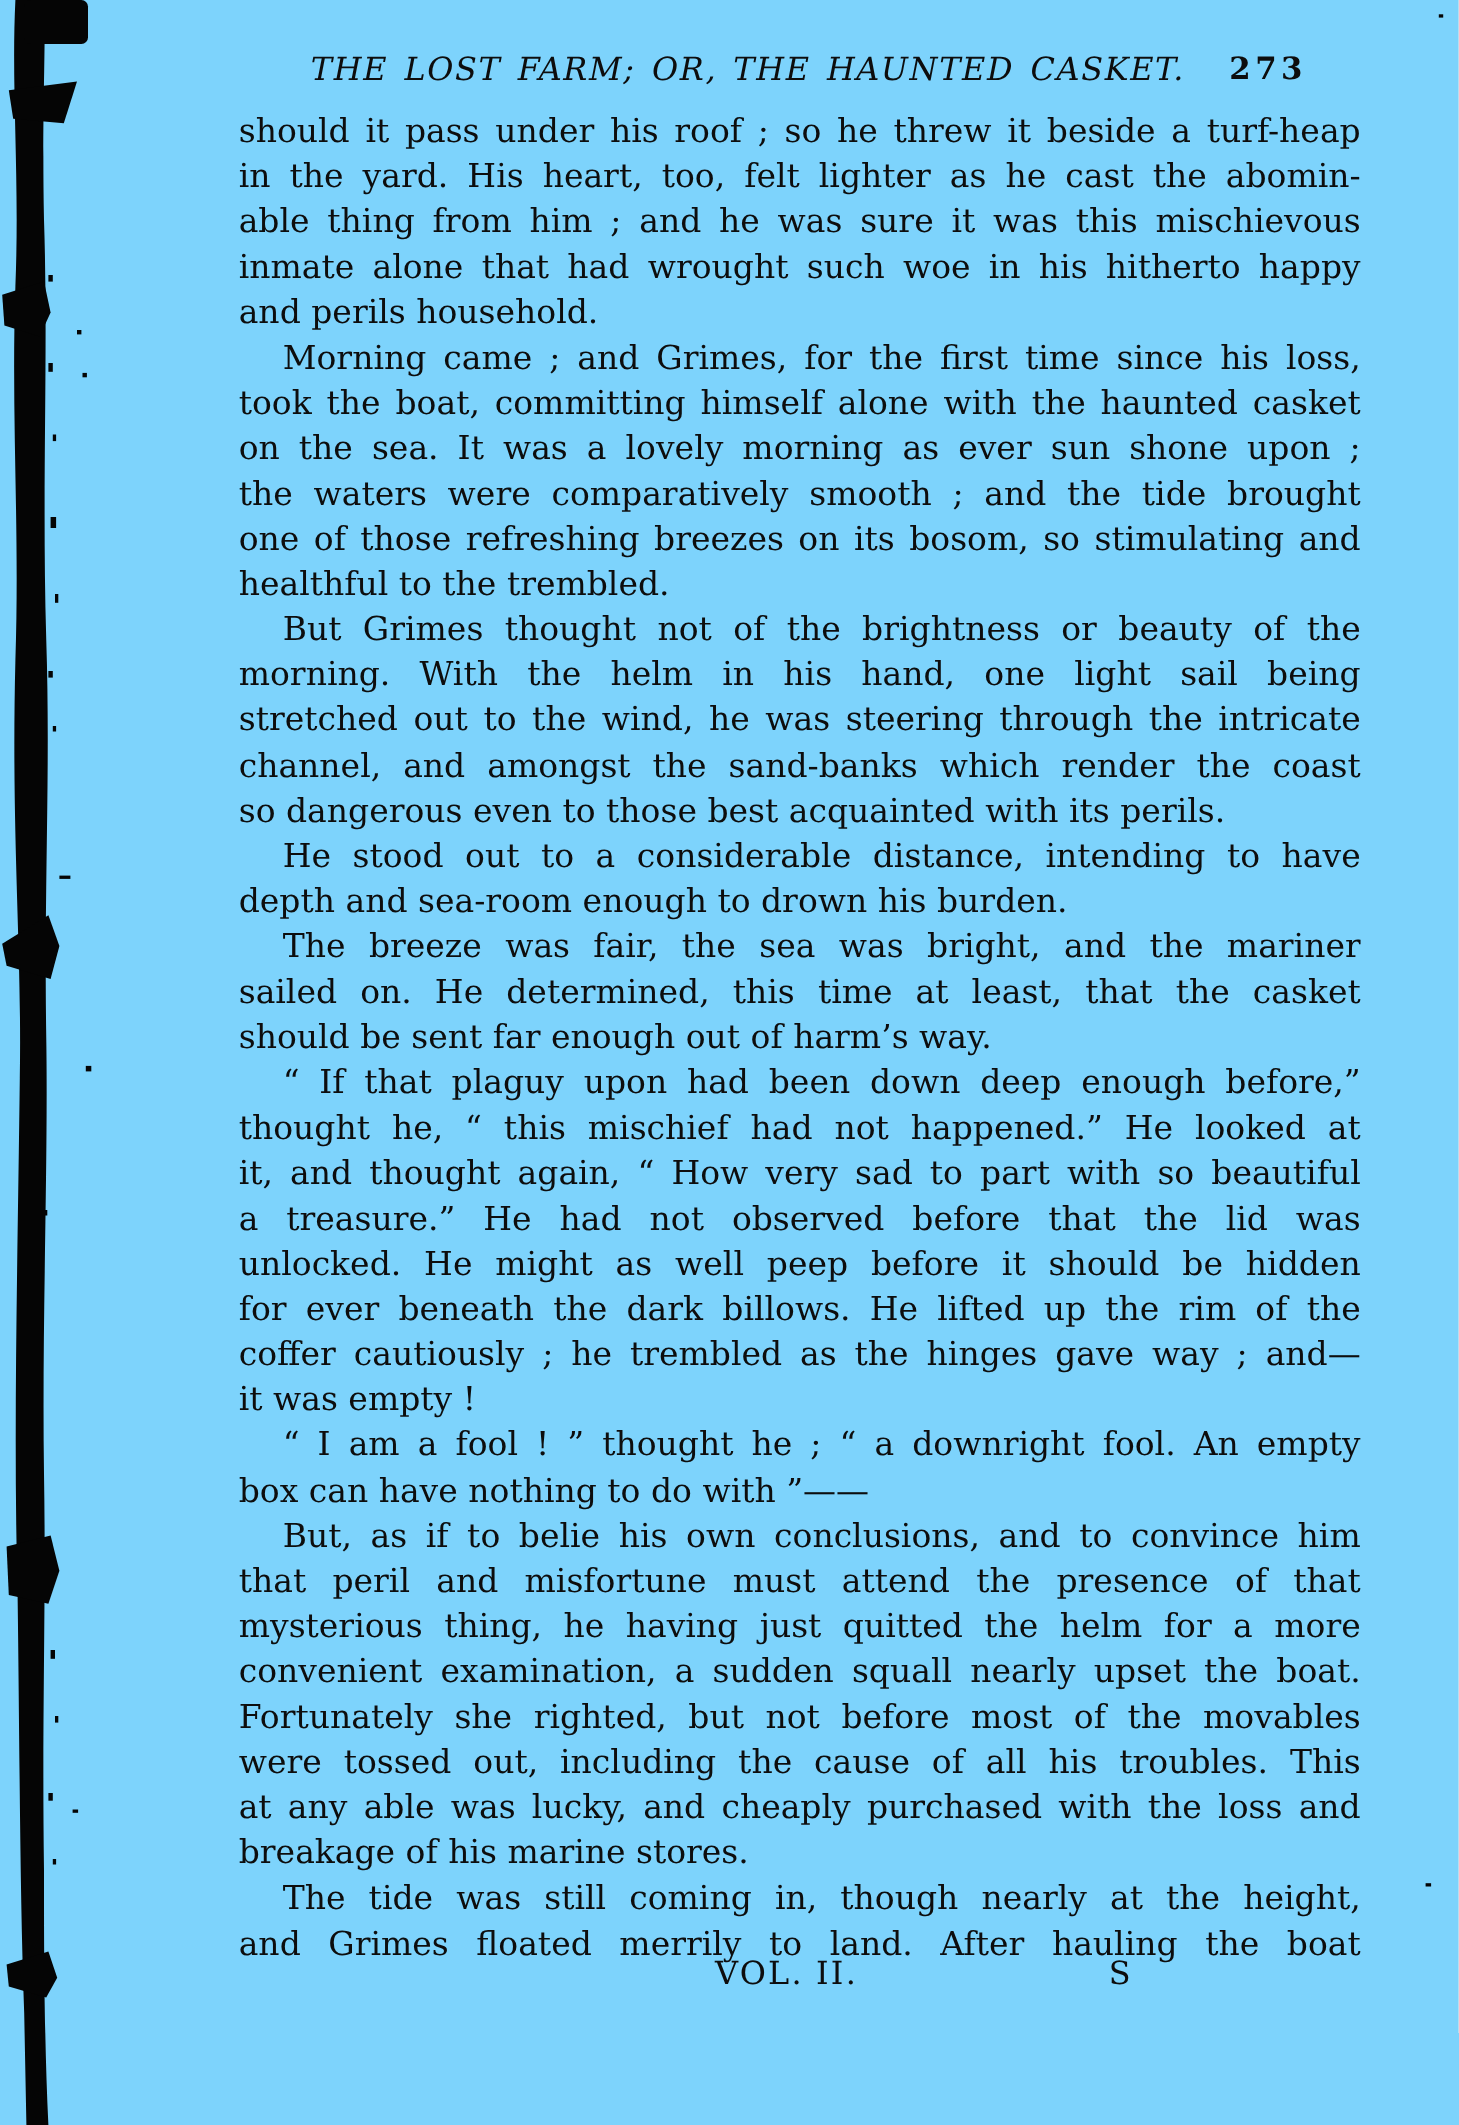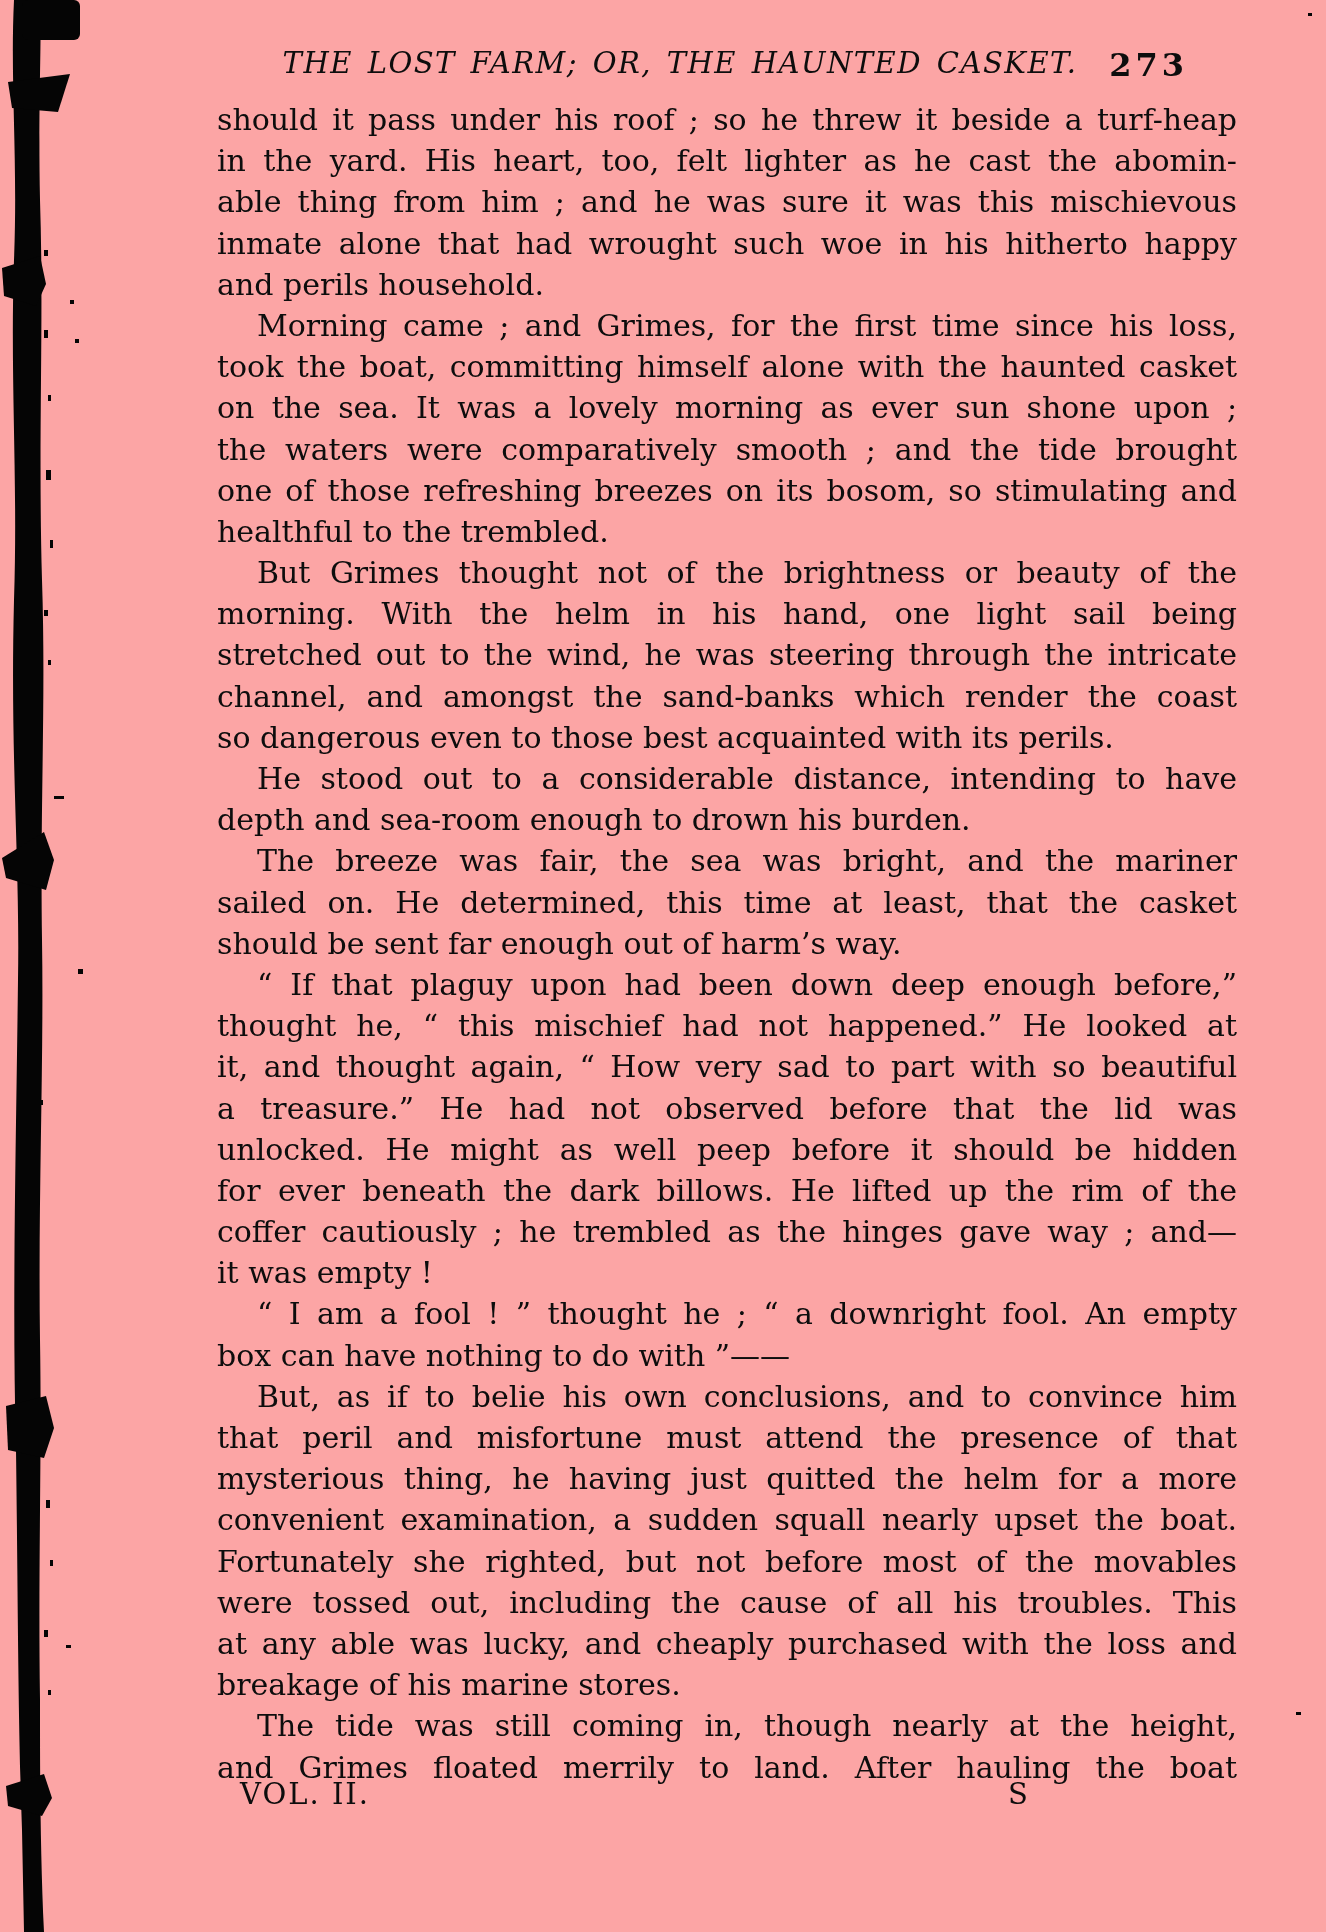--- a/index.html
+++ b/index.html
@@ -32,21 +32,21 @@
   }
   .running-title {
     font-style: italic;
     font-size: 29px;
     letter-spacing: 1.5px;
     word-spacing: 4px;
   }
   .page-number {
     position: absolute;
     right: 2px; top: 0px;
-    font-size: 32px;
+    font-size: 28px;
     font-weight: bold;
     letter-spacing: 4px;
   }
   .text-block {
     position: absolute;
     top: 99px; left: 0;
     width: 100%;
     font-size: 30px;
     margin-left: 47px;
   }
@@ -58,28 +58,29 @@
     overflow: hidden;
     white-space: normal;
   }
   .line.just { text-align-last: justify; }
   .line.indent { padding-left: 40px; }
   .footer {
     position: absolute;
     top: 1777px; left: 0;
     width: 100%;
     font-size: 29px;
+    text-align: center;
   }
   .vol { margin-left: 70px; letter-spacing: 2px; }
   .sig { position: absolute; left: 838px; top: 0; }
 </style>
 </head>
 <body>
 
-<div class="page" style="color: rgb(13, 13, 13); background: #fca5a5;">
+<div class="page" style="color: rgb(13, 13, 13); background: #7dd3fc;">
 
   <svg class="scan-artifacts" viewBox="0 0 1326 1932" xmlns="http://www.w3.org/2000/svg" aria-hidden="true">
     <g fill="#050505">
 
       <path d="M 14,0
                C 10,80 18,160 14,260
                C 10,380 18,480 14,600
                C 10,760 20,860 18,980
                C 16,1150 12,1300 16,1450
                C 18,1600 18,1720 22,1830

